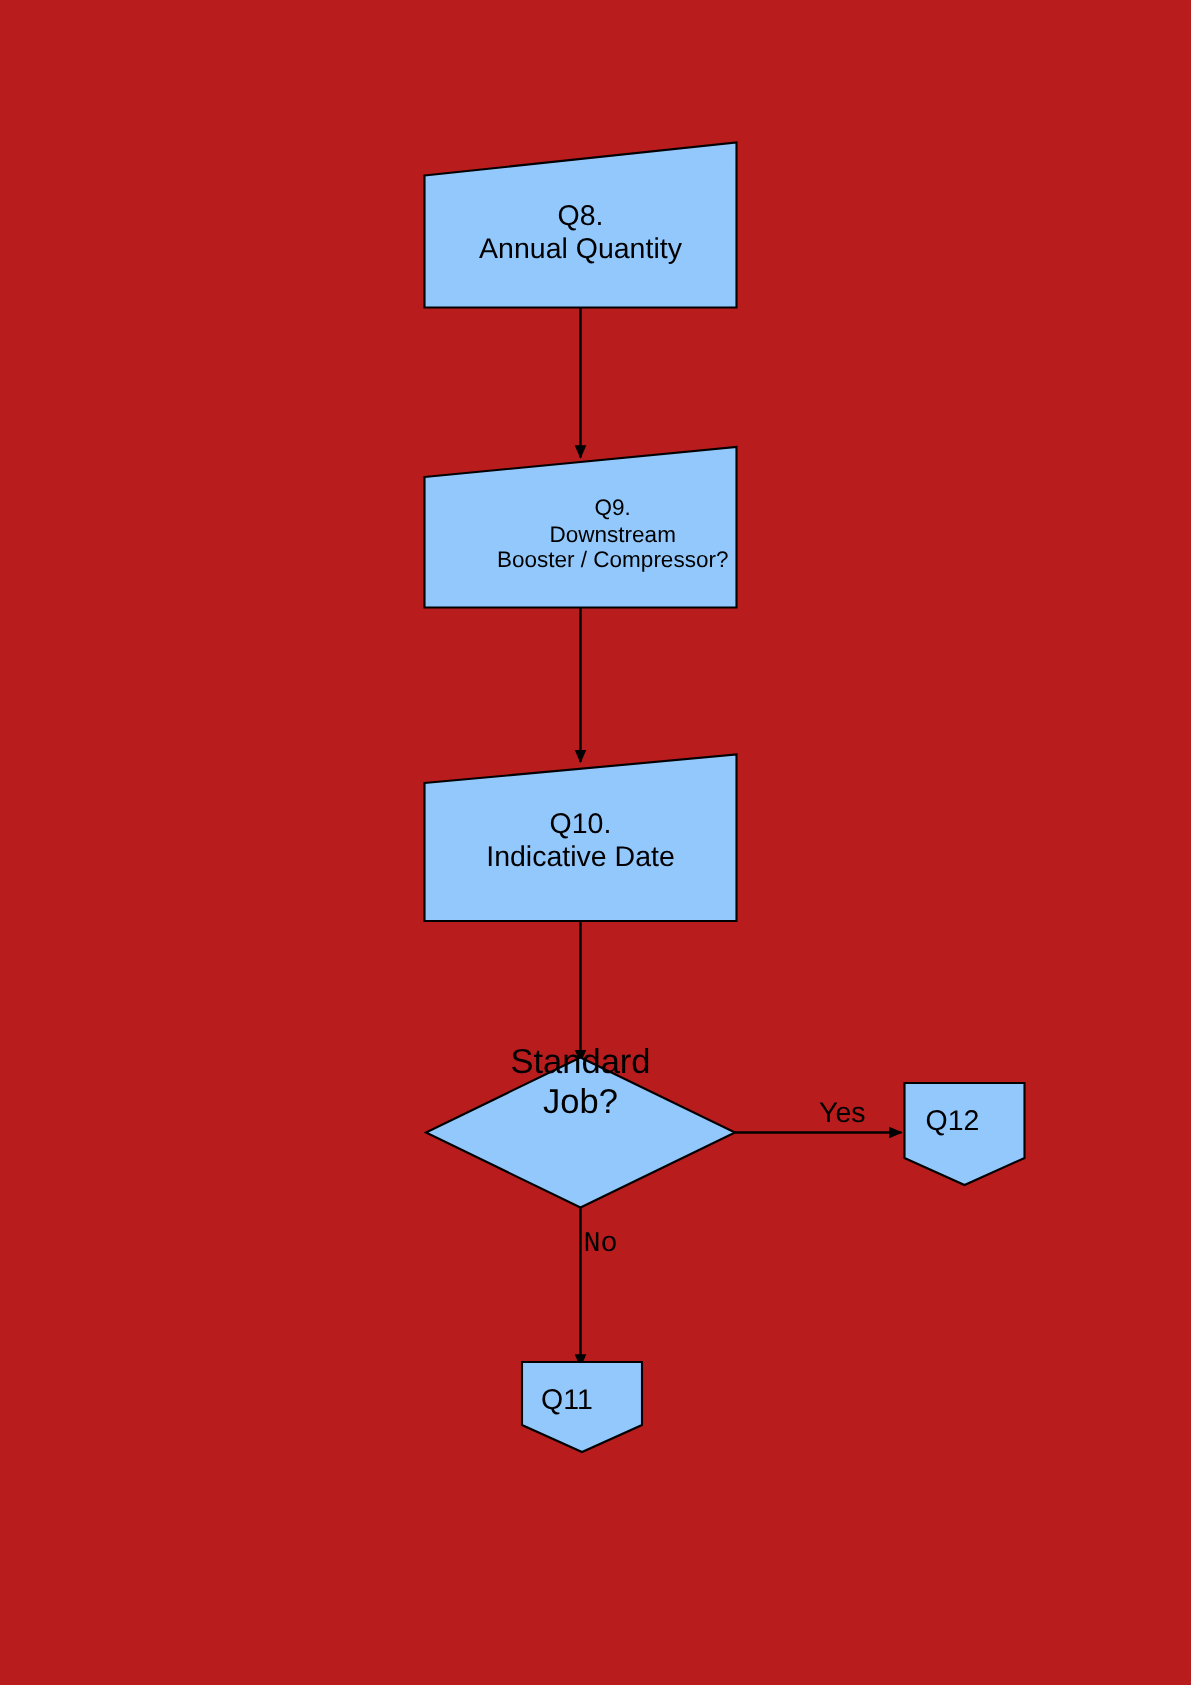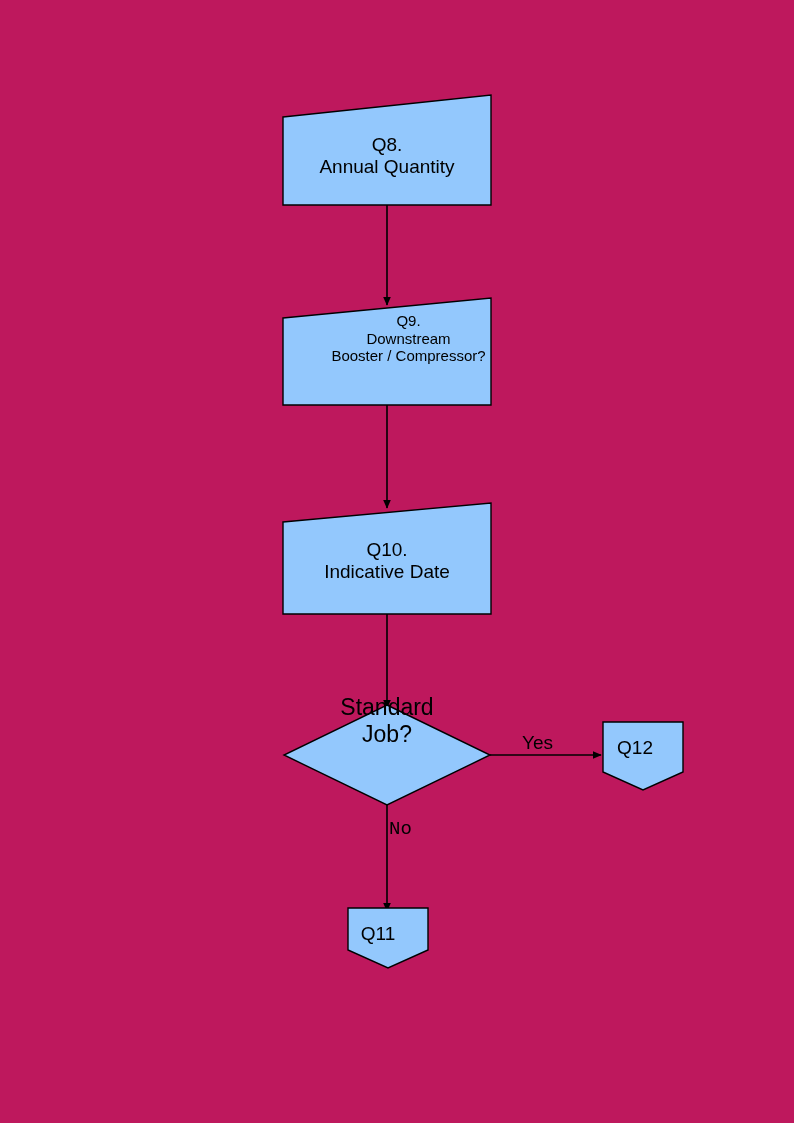--- a/index.html
+++ b/index.html
@@ -10,21 +10,21 @@
   body {
     width: 794px;
     height: 1123px;
     font-family: "Liberation Sans", sans-serif;
     overflow: hidden;
   }
   #flow-canvas {
     position: relative;
     width: 794px;
     height: 1123px;
-    background: #be185d;
+    background: #b91c1c;
   }
   #flow-svg {
     position: absolute;
     top: 0;
     left: 0;
     width: 794px;
     height: 1123px;
     display: block;
   }
   .node-label {
@@ -38,26 +38,26 @@
   }
   .edge-label {
     position: absolute;
     color: #000000;
     font-size: 19px;
     line-height: 1;
     white-space: pre;
     font-family: "Liberation Sans", sans-serif;
   }
   .lbl-q8      { left: 283px; top: 134px; width: 208px; font-size: 19px; }
-  .lbl-q9      { left: 283px; top: 312px; width: 251px; font-size: 15px; }
+  .lbl-q9      { left: 283px; top: 330px; width: 251px; font-size: 15px; }
   .lbl-q10     { left: 283px; top: 539px; width: 208px; font-size: 19px; }
   .lbl-diamond { left: 303px; top: 694px; width: 168px; font-size: 23px; }
   .lbl-q11     { left: 348px; top: 923px; width: 60px;  font-size: 19px; }
   .lbl-q12     { left: 603px; top: 737px; width: 64px;  font-size: 19px; }
-  .lbl-yes     { left: 522px; top: 733px; text-align: right; }
+  .lbl-yes     { left: 546px; top: 733px; text-align: right; }
   .lbl-no      { left: 389px; top: 820px; font-family: Liberation Mono, monospace; }
 </style>
 </head>
 <body>
 
 <div id="flow-canvas">
 
   <svg id="flow-svg" viewBox="0 0 794 1123" xmlns="http://www.w3.org/2000/svg">
     <defs>
       <marker id="arrowhead" markerWidth="9" markerHeight="9" refX="8.2" refY="4.5" orient="auto" markerUnits="userSpaceOnUse">

